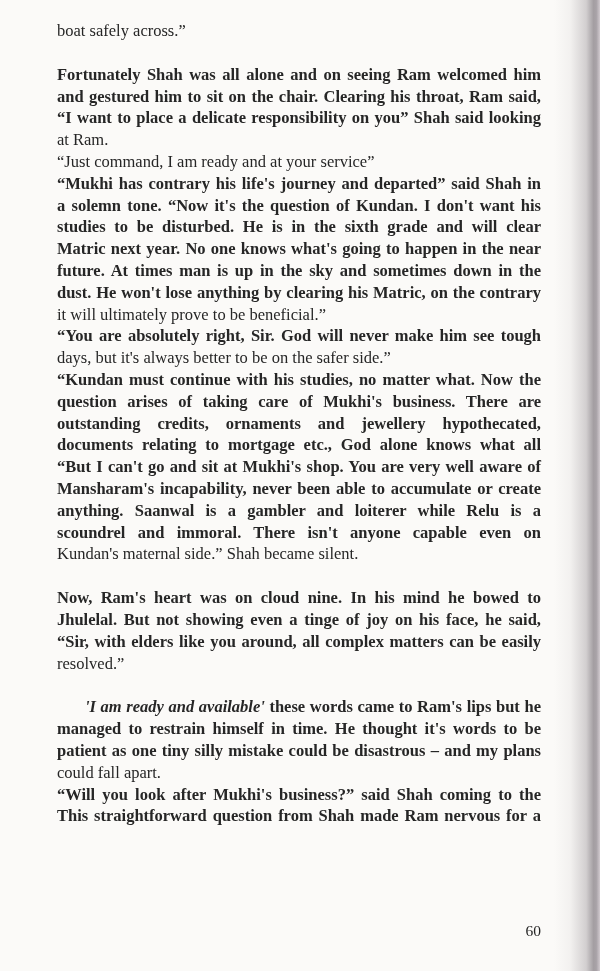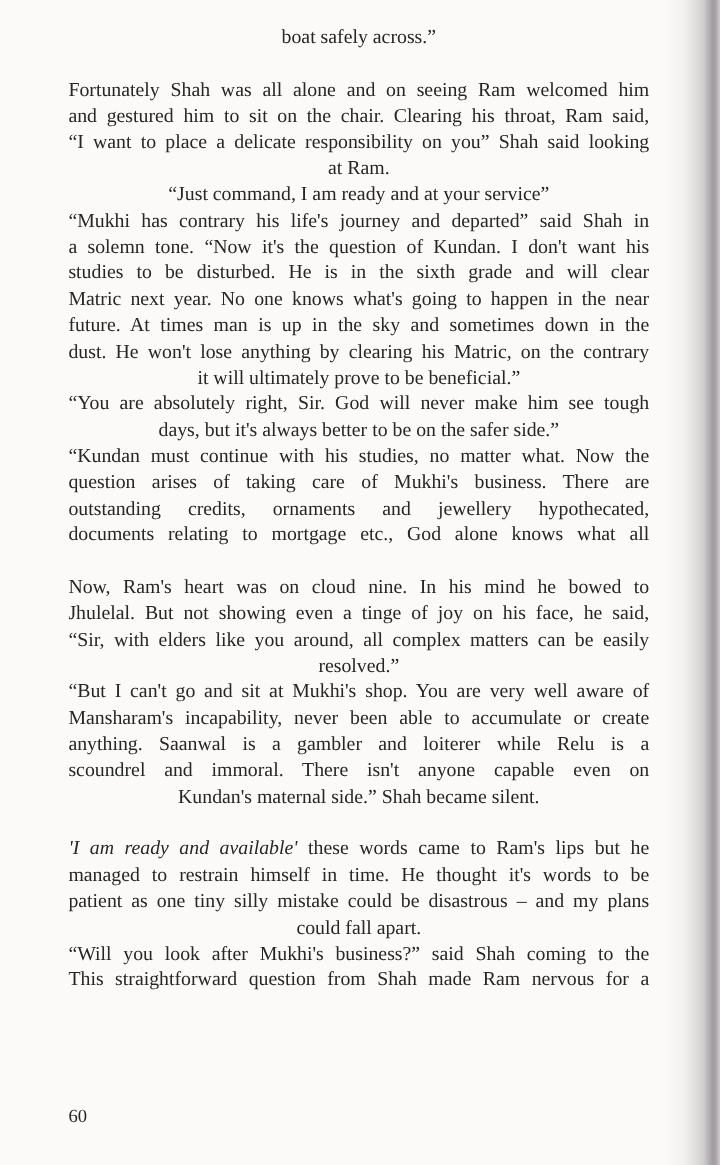--- a/index.html
+++ b/index.html
@@ -20,35 +20,36 @@
     position: absolute;
     left: 57px;
     top: 20px;
     width: 484px;
     font-size: 16.5px;
     line-height: 21.8px;
   }
   .para { margin: 0; }
   .para.gap { margin-top: 22px; }
   .line {
-    text-align: center;
+    text-align: left;
     min-height: 21.8px;
   }
   .line.j {
     text-align: justify;
     text-align-last: justify;
     text-justify: inter-word;
+    font-weight: bold;
   }
-  .line em { font-style: italic; }
+  .line em { font-style: italic; margin-left: 28px; }
   .page-number {
     position: absolute;
     left: 57px;
     width: 484px;
     top: 922px;
-    text-align: left;
+    text-align: right;
     font-size: 15.5px;
     color: var(--text-color, #262626);
   }
   .page-edge-shadow {
     position: absolute;
     top: 0;
     right: 0;
     width: 46px;
     height: 971px;
     background: linear-gradient(to right,
@@ -92,32 +93,32 @@
       <div class="para">
         <div class="line j"><span>“You are absolutely right, Sir. God will never make him see tough</span></div>
         <div class="line"><span>days, but it's always better to be on the safer side.”</span></div>
       </div>
       <div class="para">
         <div class="line j"><span>“Kundan must continue with his studies, no matter what. Now the</span></div>
         <div class="line j"><span>question arises of taking care of Mukhi's business. There are</span></div>
         <div class="line j"><span>outstanding credits, ornaments and jewellery hypothecated,</span></div>
         <div class="line j"><span>documents relating to mortgage etc., God alone knows what all</span></div>
       </div>
-      <div class="para gap">
-        <div class="line j"><span>Now, Ram's heart was on cloud nine. In his mind he bowed to</span></div>
-        <div class="line j"><span>Jhulelal. But not showing even a tinge of joy on his face, he said,</span></div>
-        <div class="line j"><span>“Sir, with elders like you around, all complex matters can be easily</span></div>
-        <div class="line"><span>resolved.”</span></div>
-      </div>
       <div class="para">
         <div class="line j"><span>“But I can't go and sit at Mukhi's shop. You are very well aware of</span></div>
         <div class="line j"><span>Mansharam's incapability, never been able to accumulate or create</span></div>
         <div class="line j"><span>anything. Saanwal is a gambler and loiterer while Relu is a</span></div>
         <div class="line j"><span>scoundrel and immoral. There isn't anyone capable even on</span></div>
         <div class="line"><span>Kundan's maternal side.” Shah became silent.</span></div>
+      </div>
+      <div class="para gap">
+        <div class="line j"><span>Now, Ram's heart was on cloud nine. In his mind he bowed to</span></div>
+        <div class="line j"><span>Jhulelal. But not showing even a tinge of joy on his face, he said,</span></div>
+        <div class="line j"><span>“Sir, with elders like you around, all complex matters can be easily</span></div>
+        <div class="line"><span>resolved.”</span></div>
       </div>
       <div class="para gap">
         <div class="line j"><em>'I am ready and available'</em><span> these words came to Ram's lips but he</span></div>
         <div class="line j"><span>managed to restrain himself in time. He thought it's words to be</span></div>
         <div class="line j"><span>patient as one tiny silly mistake could be disastrous – and my plans</span></div>
         <div class="line"><span>could fall apart.</span></div>
       </div>
       <div class="para">
         <div class="line j"><span>“Will you look after Mukhi's business?” said Shah coming to the</span></div>
       </div>

